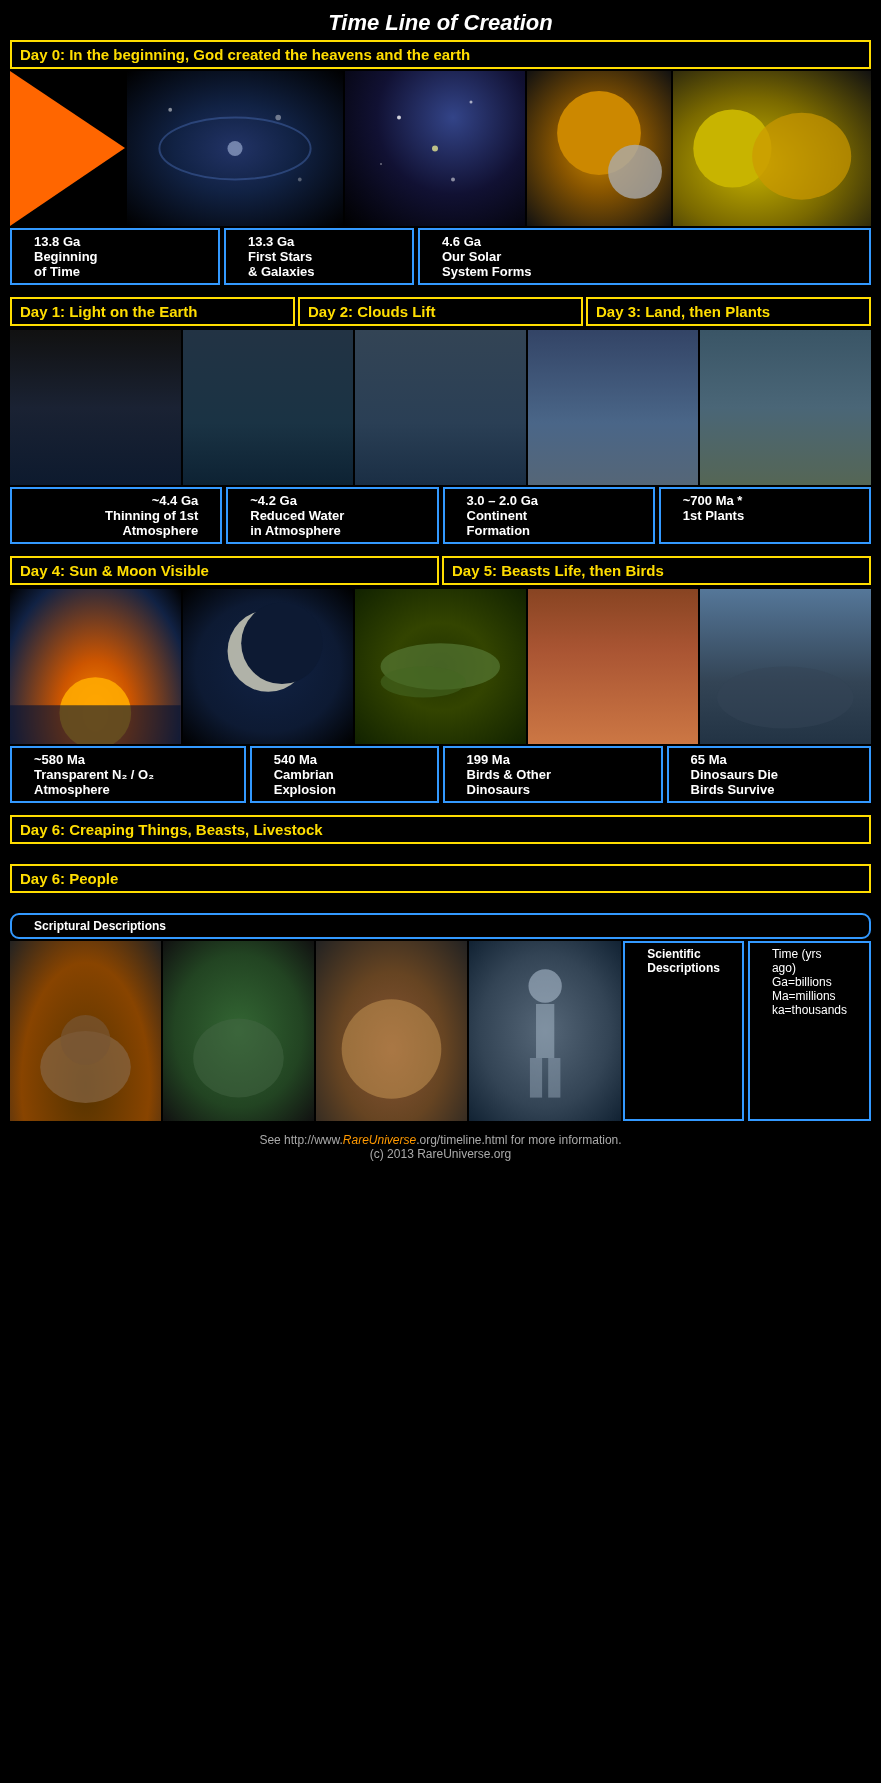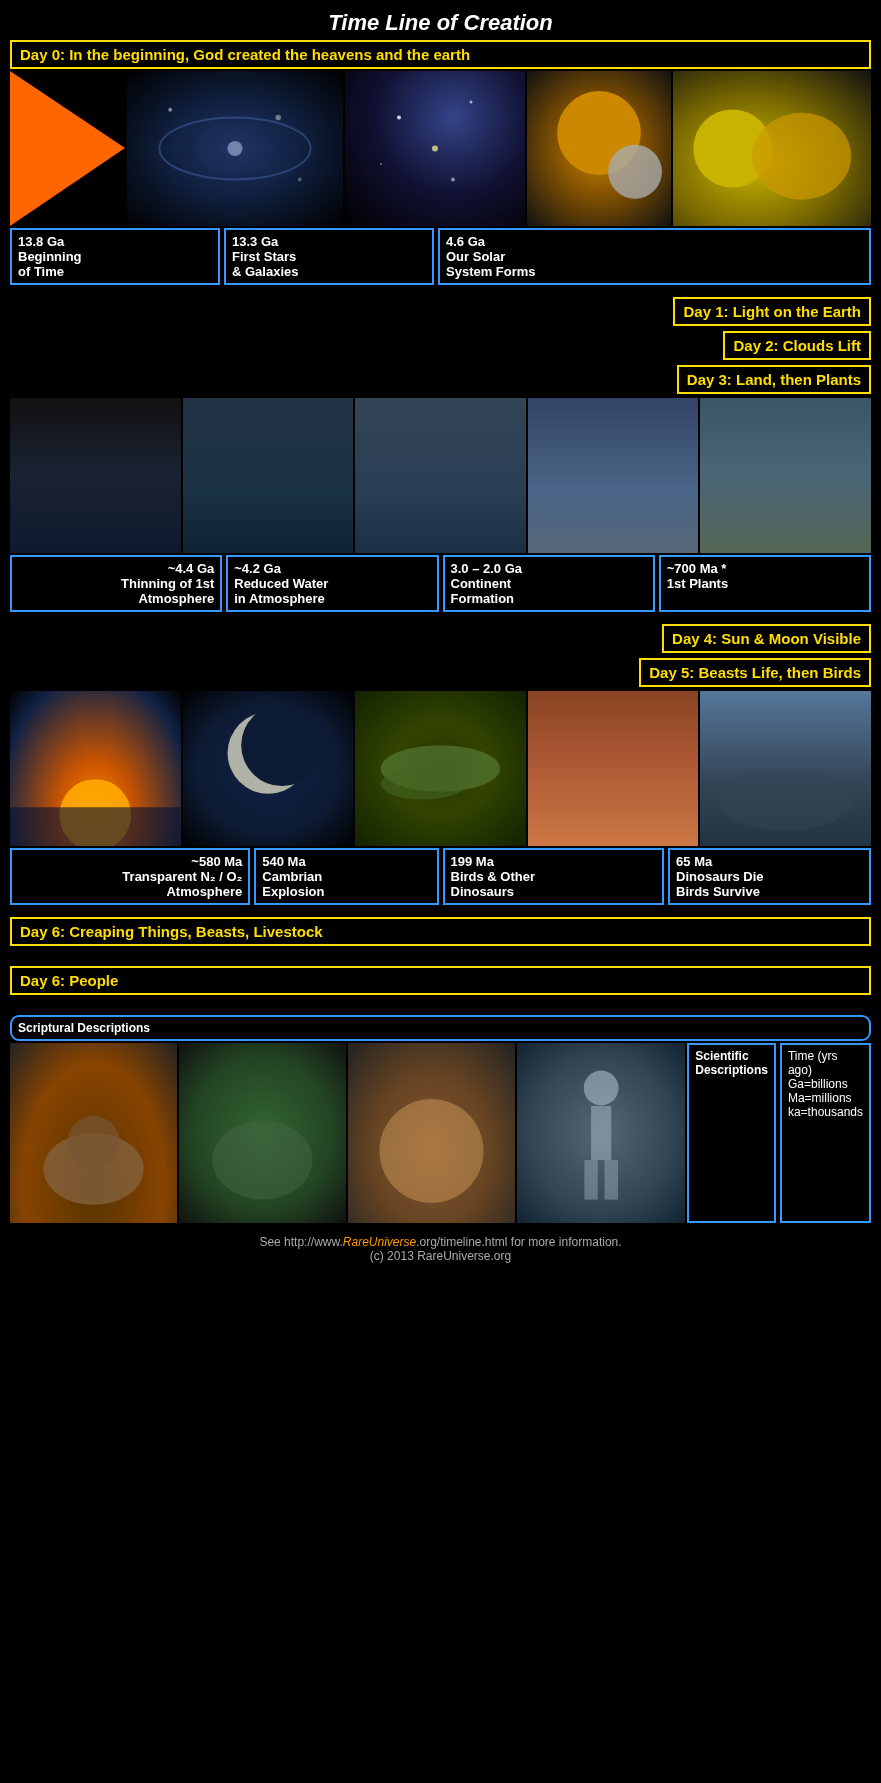--- a/index.html
+++ b/index.html
@@ -79,40 +79,39 @@
       display: flex;
       flex-direction: row;
       gap: 4px;
       margin-bottom: 2px;
       flex-wrap: wrap;
     }
     .info-box {
       background: #000;
       border: 2px solid #3399ff;
       color: #fff;
-      padding: 4px 6px;
+      padding: 4px 22px;
       font-size: 13px;
     }
     .info-box .time {
       font-weight: bold;
       font-size: 13px;
       color: #fff;
     }
     .info-box .desc {
       font-weight: bold;
       font-size: 13px;
       color: #fff;
     }
     
     .banner-pair {
       display: flex;
-      flex-direction: column;
+      flex-direction: row;
       gap: 3px;
       margin-bottom: 2px;
-      align-items: flex-end;
     }
     .banner-pair .day-banner {
       flex: 1;
     }
     .footer {
       color: #aaa;
       font-size: 12px;
       text-align: center;
       margin-top: 10px;
     }
@@ -159,21 +158,21 @@
         <ellipse cx="65%" cy="55%" rx="25%" ry="28%" fill="#cc9900" opacity="0.7"></ellipse>
       </svg>
     </div>
   </div>
 
   <div class="label-row">
     <div class="info-box" style="width:210px;">
       <div class="time">13.8 Ga</div>
       <div class="desc">Beginning<br>of Time</div>
     </div>
-    <div class="info-box" style="width:210px;">
+    <div class="info-box" style="width:190px;">
       <div class="time">13.3 Ga</div>
       <div class="desc">First Stars<br>&amp; Galaxies</div>
     </div>
     <div class="info-box" style="flex:1;">
       <div class="time">4.6 Ga</div>
       <div class="desc">Our Solar<br>System Forms</div>
     </div>
   </div>
 </div>
 
@@ -239,21 +238,21 @@
         <polygon points="20%,80% 80%,80% 60%,20%" fill="#775533" opacity="0.5"></polygon>
       </svg>
     </div>
     <div class="img-placeholder img-ptero">
       <svg width="100%" height="100%" xmlns="http://www.w3.org/2000/svg">
         <ellipse cx="50%" cy="70%" rx="40%" ry="20%" fill="#334455" opacity="0.5"></ellipse>
       </svg>
     </div>
   </div>
   <div class="label-row">
-    <div class="info-box" style="flex:1.2;text-align:right;">
+    <div class="info-box" style="flex:1.2;">
       <div class="time">~580 Ma</div>
       <div class="desc">Transparent N₂ / O₂<br>Atmosphere</div>
     </div>
     <div class="info-box" style="flex:0.9;">
       <div class="time">540 Ma</div>
       <div class="desc">Cambrian<br>Explosion</div>
     </div>
     <div class="info-box" style="flex:1.1;">
       <div class="time">199 Ma</div>
       <div class="desc">Birds &amp; Other<br>Dinosaurs</div>

